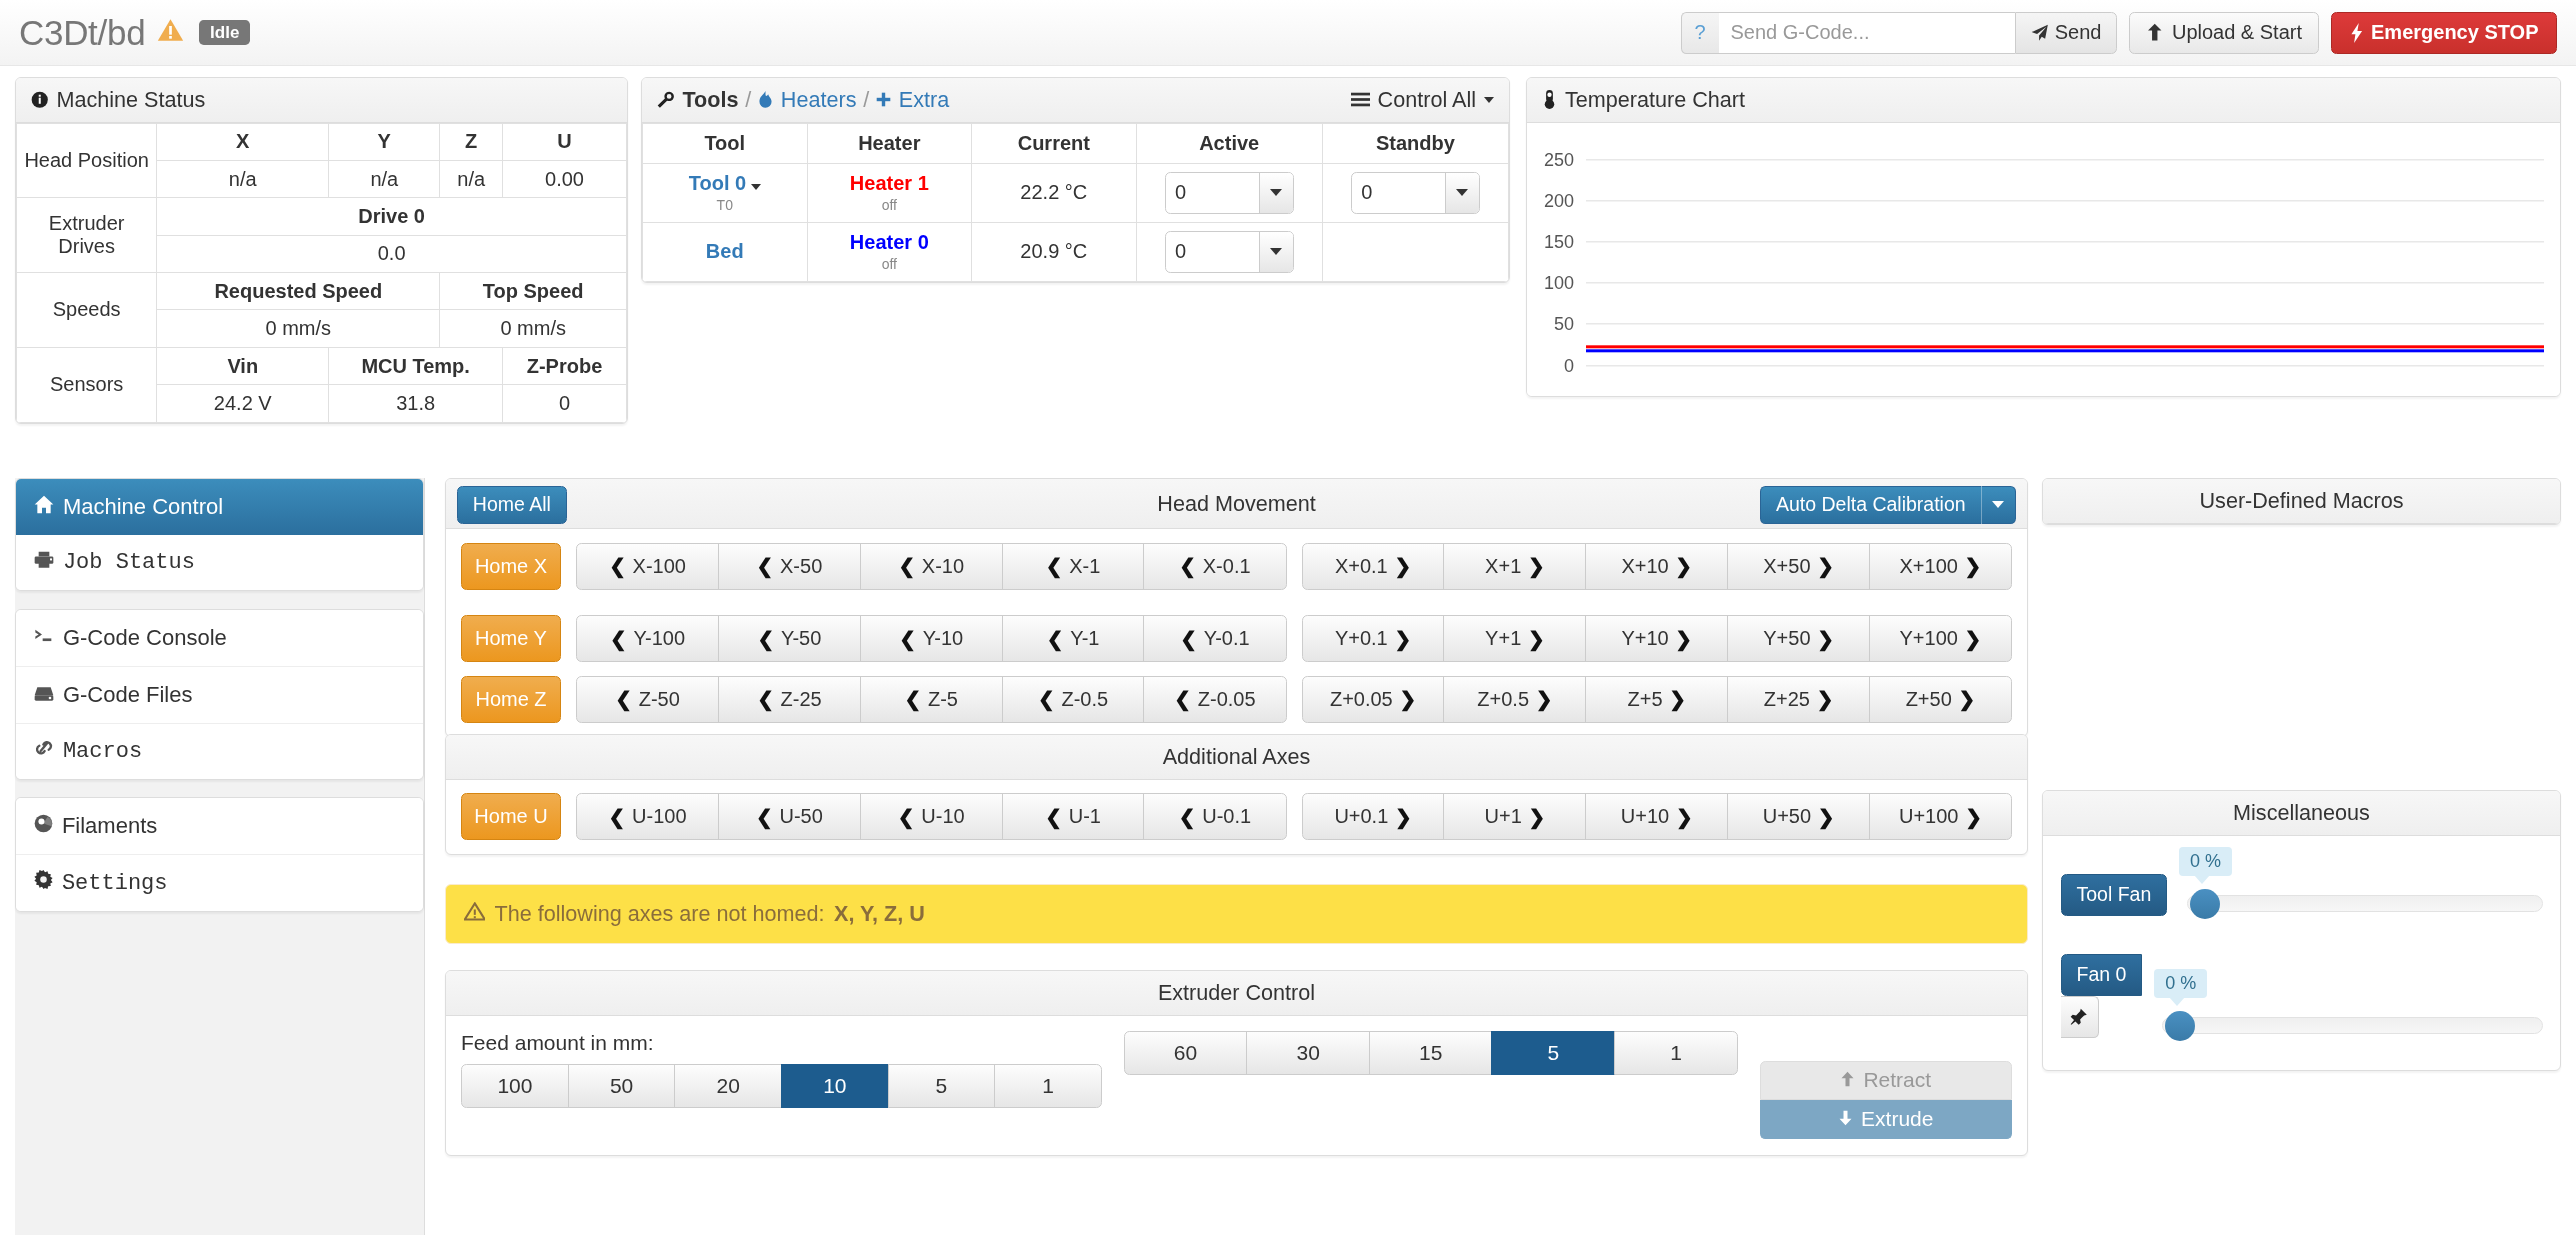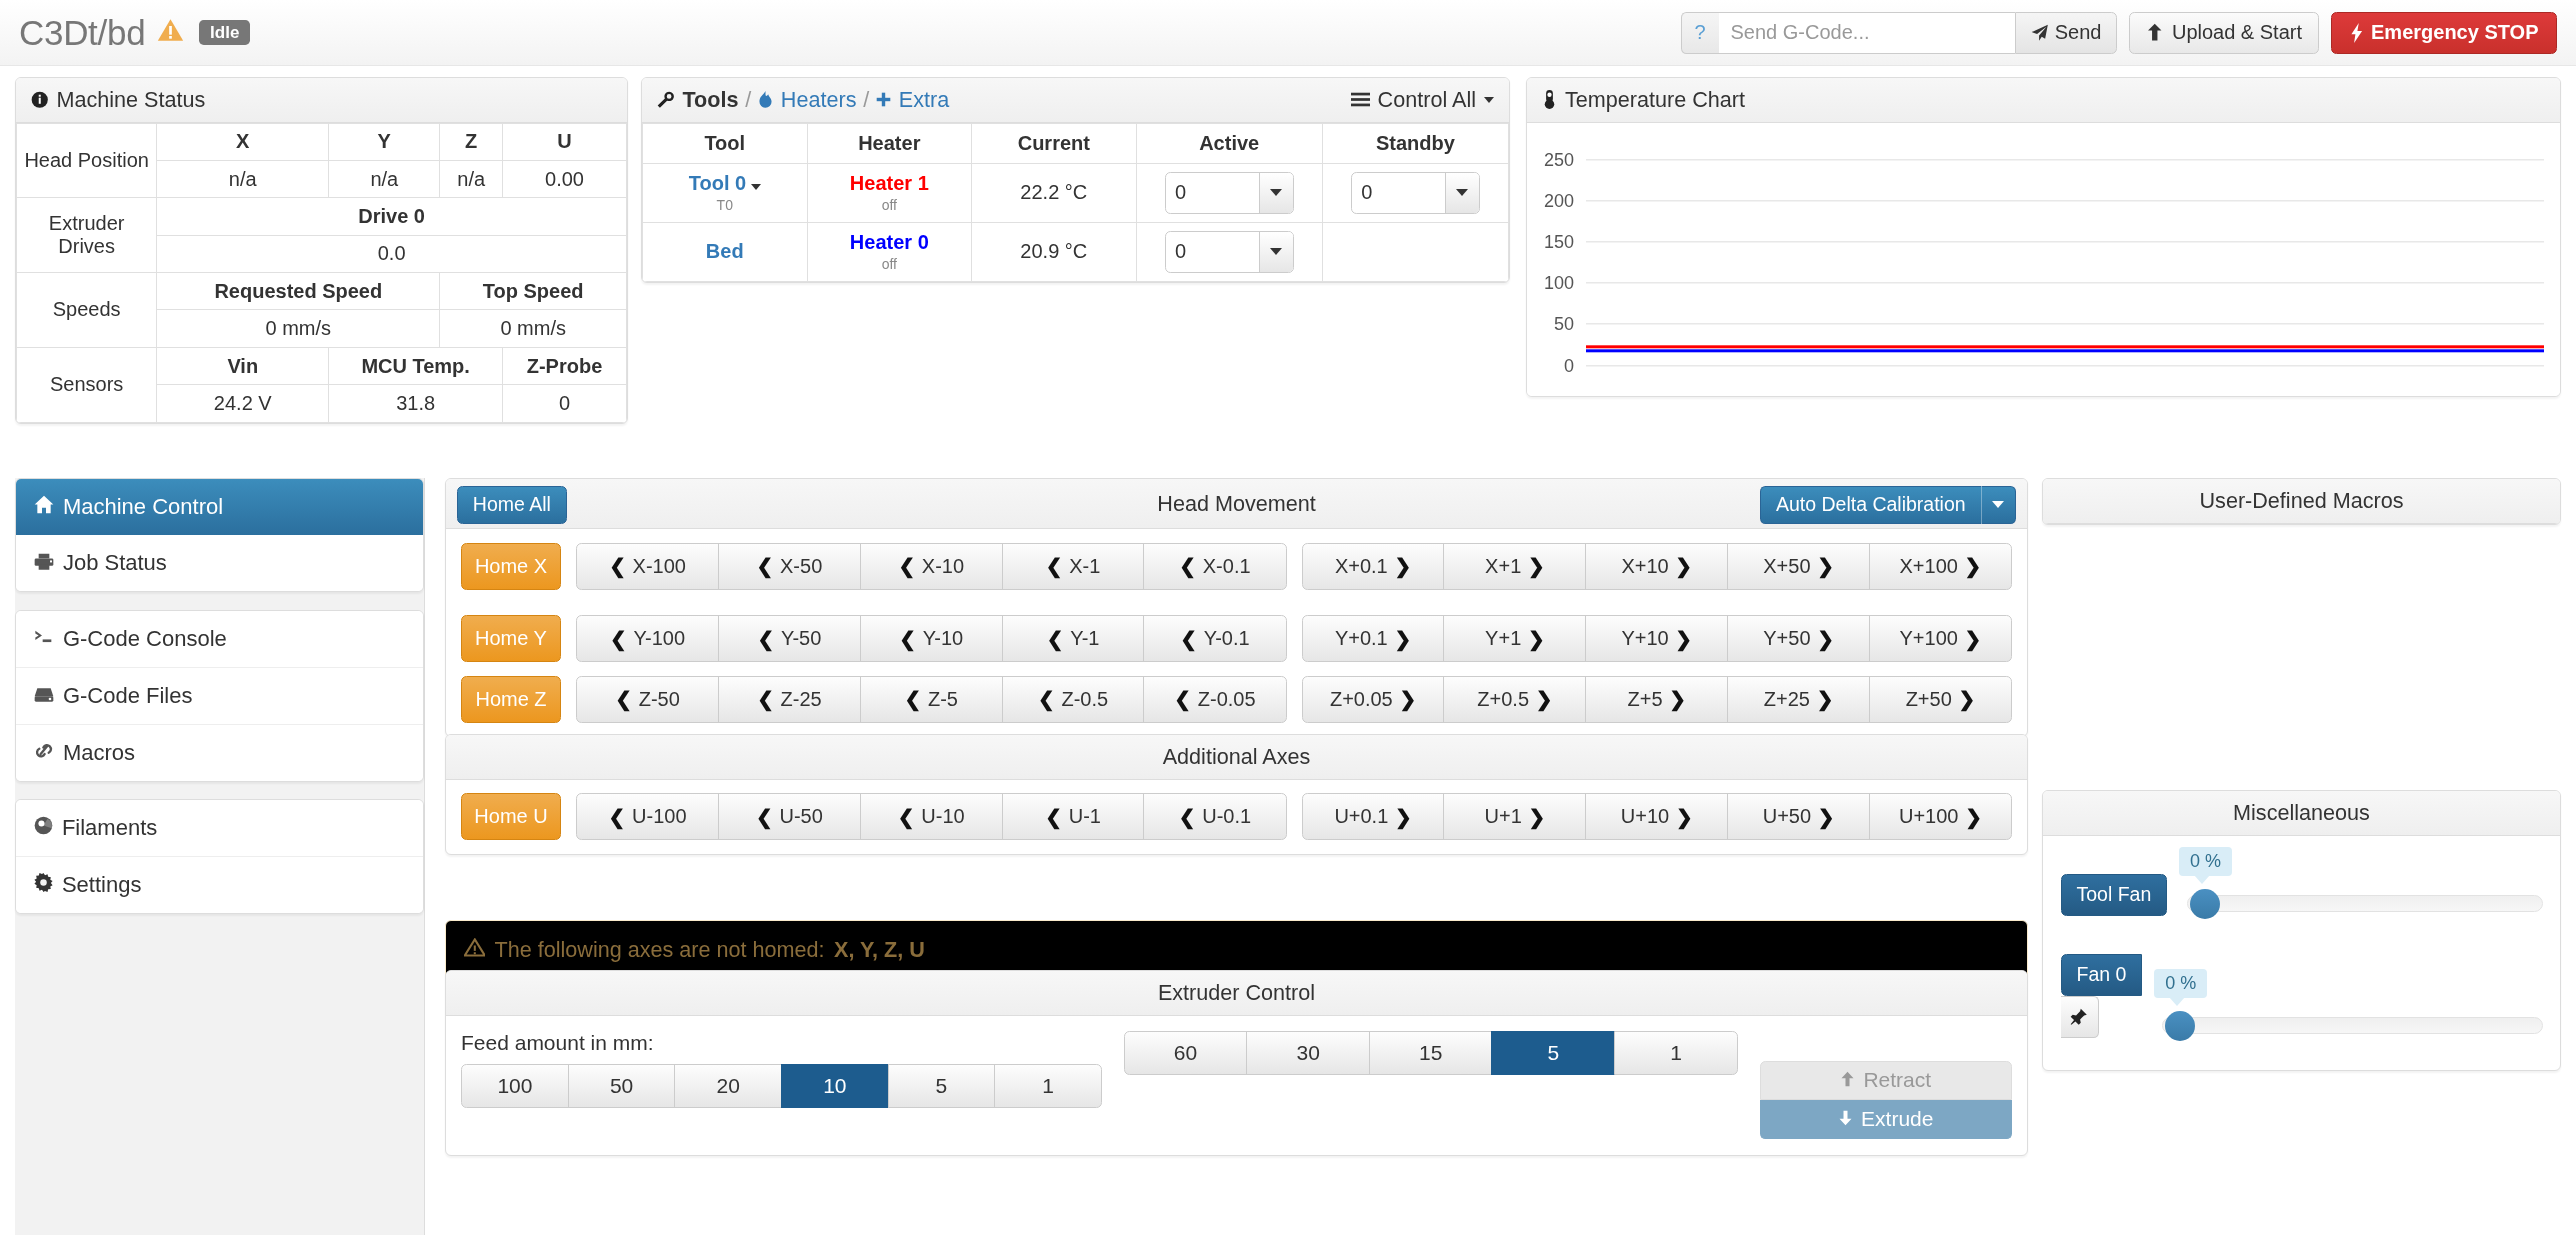--- a/index.html
+++ b/index.html
@@ -142,21 +142,21 @@
   .grid-line { position:absolute; left: 59px; right: 16px; height: 1.3px; background:#dcdcdc; transform: translateY(-50%);}
   .series-line { position:absolute; left: 59px; right: 16px; height: 3.4px; transform: translateY(-50%); }
 
   
   .sb-group { border:1.3px solid #ddd; border-radius:6px; overflow:hidden; background:#fff; box-shadow:0 1.3px 2px rgba(0,0,0,.05); }
   .sb-item {
     padding: 15px 17.5px; font-size: 22px; color: #333;
     border-bottom: 1.3px solid #eee; background:#fff;
     display:flex; align-items:center; gap:9.4px;
   }
-  .sb-item:last-child { border-bottom: none; }
+  .sb-item:last-child { border-bottom: none; font-family: Liberation Mono, monospace; }
   .sb-item.active {
     background: linear-gradient(to bottom,#3c8dbc,#2b6f9e);
     color: #fff; border-bottom: none;
   }
 
   
   .btn-row { display:flex; align-items:center; padding: 13.5px 15px; gap: 0; }
   .home-btn {
     width: 100px; height: 47px;
     background: linear-gradient(to bottom,#f0ad4e,#ec971f);
@@ -186,23 +186,23 @@
     padding: 6.7px 15px; display:flex; align-items:center;
   }
   .split-caret {
     background: linear-gradient(to bottom,#3c8dbc,#2b6f9e);
     border: 1.3px solid #2a6496; border-left: 0.7px solid rgba(255,255,255,.35);
     border-radius: 0 5.4px 5.4px 0;
     padding: 6.7px 10.8px; display:flex; align-items:center;
   }
   
   .alert-warn {
-    background: #000000; border: 1.3px solid #faebcc; border-radius: 6px;
+    background: #fde047; border: 1.3px solid #faebcc; border-radius: 6px;
     color: #8a6d3b; font-size: 21.6px; padding: 16px 17.5px;
-    display:flex; align-items:center; gap: 9.4px; margin-top: 36px;
+    display:flex; align-items:center; gap: 9.4px;
   }
   
   .ex-label { font-size: 21px; color:#333; margin-bottom: 9.4px; }
   .seg-grp { display:flex; }
   .seg-btn {
     flex:1; height: 44px;
     background: linear-gradient(to bottom,#fdfdfd,#e6e6e6);
     border: 1.3px solid #ccc; margin-left:-1.3px;
     font-size: 21px; color:#333;
     display:flex; align-items:center; justify-content:center;

